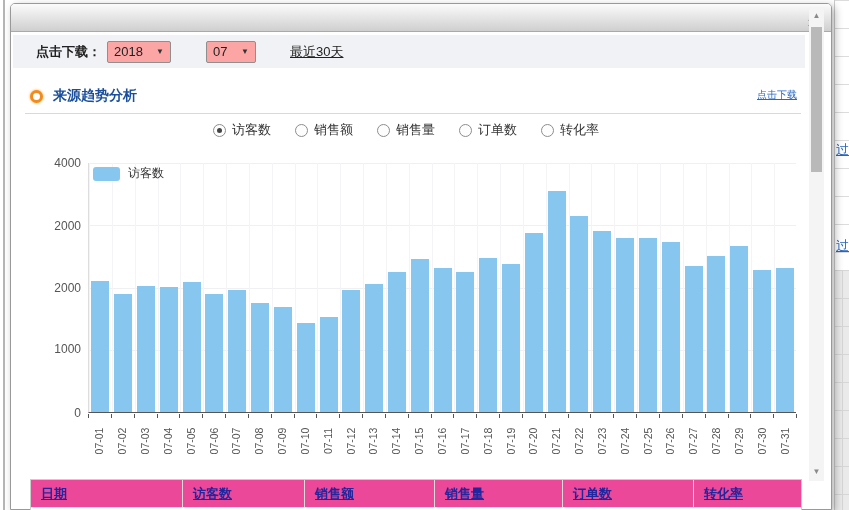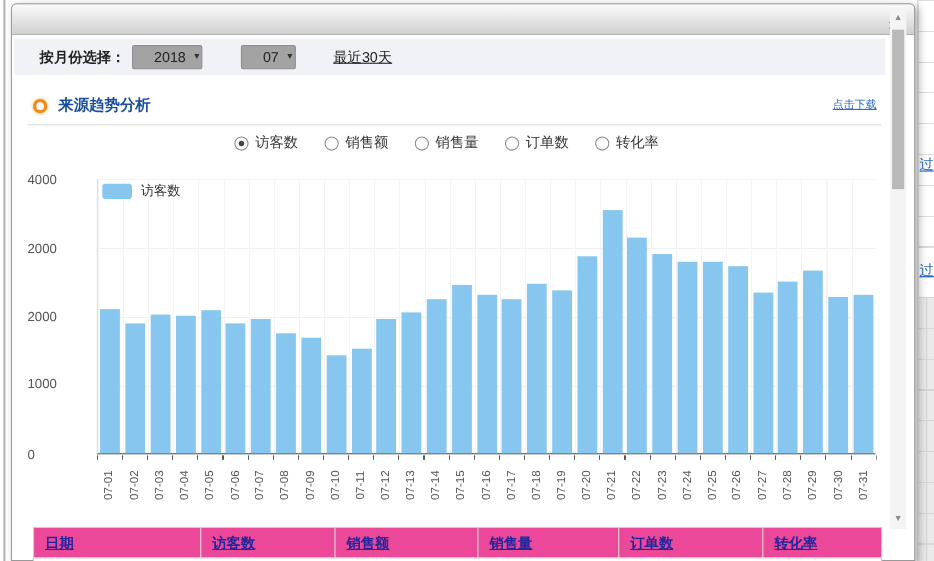--- a/index.html
+++ b/index.html
@@ -25,22 +25,22 @@
     border-bottom:1px solid #aaa; border-radius:4px 4px 0 0; line-height:28px; }
   .titlebar .title { padding-left:12px; font-size:13px; font-weight:bold; color:#222; }
   .close-btn { position:absolute; right:12px; top:5px; font-size:14px; font-weight:bold; color:#222; cursor:pointer; }
 
   .body { position:relative; width:820px; height:477px; background:#fff; }
 
   .filter-row { position:absolute; left:2px; top:3px; width:792px; height:33px; background:#f1f2f5;
     display:flex; align-items:center; padding-left:23px; }
   .filter-label { font-size:13px; font-weight:bold; color:#222; }
   .select { display:inline-flex; align-items:center; justify-content:space-between; height:22px;
-    background:#a3a3a3; border:1px solid #8f8f8f; border-radius:2px; font-size:13px; color:#222;
-    padding:0 19px; margin-left:6px; cursor:pointer; }
+    background:#fca5a5; border:1px solid #8f8f8f; border-radius:2px; font-size:13px; color:#222;
+    padding:0 6px; margin-left:6px; cursor:pointer; }
   .select .arrow { font-size:8px; color:#333; margin-left:6px; }
   .sel-year { width:64px; } .sel-month { width:50px;margin-left:35px; }
   .recent-link { margin-left:34px; font-size:13px; color:#222; text-decoration:underline; cursor:pointer; }
 
   .bullet { position:absolute; left:19px; top:58px; width:13px; height:13px; border:3px solid #f28b1d;
     border-radius:50%; background:#fff; box-shadow:0 0 3px #f5b04c; }
   .section-title { position:absolute; left:42px; top:55px; font-size:14px; font-weight:bold; color:#1b4f9c; }
   .download-link { position:absolute; right:34px; top:56px; font-size:10px; color:#2668c5;
     text-decoration:underline; cursor:pointer;margin-left:47px; }
   .section-hr { position:absolute; left:14px; top:81px; width:776px; height:1px; background:#d9d9d9; }
@@ -57,21 +57,21 @@
   .plot { position:absolute; left:63px; top:14px; width:708px; height:250px;
     border-left:1px solid #ddd; border-bottom:1px solid #555;
     background-image:
       repeating-linear-gradient(to right,#f4f4f6 0,#f4f4f6 1px,transparent 1px,transparent 22.84px),
       repeating-linear-gradient(to bottom,#f0f0f2 0,#f0f0f2 1px,transparent 1px,transparent 62.5px);
     display:flex; align-items:flex-end; }
   .bar-slot { flex:1 1 0; height:100%; display:flex; align-items:flex-end; justify-content:center; }
   .bar { width:18px; background:#87c6ee; }
   .tick-strip { position:absolute; left:63px; top:265px; width:709px; height:4px;
     background-image:repeating-linear-gradient(to right,#555 0,#555 1px,transparent 1px,transparent 22.84px); }
-  .ytick { position:absolute; left:0; width:56px; font-size:12px; color:#555; }
+  .ytick { position:absolute; left:0; width:56px; text-align:right; font-size:12px; color:#555; }
   .xlabel { position:absolute; width:44px; height:12px; font-size:10.5px; color:#555; text-align:center;
     transform:rotate(-90deg); white-space:nowrap; }
   .legend { position:absolute; left:68px; top:16px; display:flex; align-items:center; gap:8px; }
   .legend-swatch { width:27px; height:14px; border-radius:3px; background:#87c6ee; }
   .legend-label { font-size:12px; color:#333; }
 
   
   .data-table { position:absolute; left:19px; top:447px; width:772px; border:1px solid #ccc; }
   .thead { display:flex; background:#ec4899; height:27px; }
   .th { border-right:1px solid #d9d9d9; display:flex; align-items:center; padding-left:10px; }
@@ -100,21 +100,21 @@
   </div>
 
   <div class="dialog">
     <div class="titlebar">
       <span class="close-btn">✖</span>
     </div>
 
     <div class="body">
 
       <div class="filter-row">
-        <span class="filter-label">按月份选择：</span>
+        <span class="filter-label">点击下载：</span>
         <span class="select sel-year">
           <span>2018</span>
           <span class="arrow">▼</span>
         </span>
         <span class="select sel-month">
           <span>07</span>
           <span class="arrow">▼</span>
         </span>
         <span class="recent-link">最近30天</span>
       </div>

